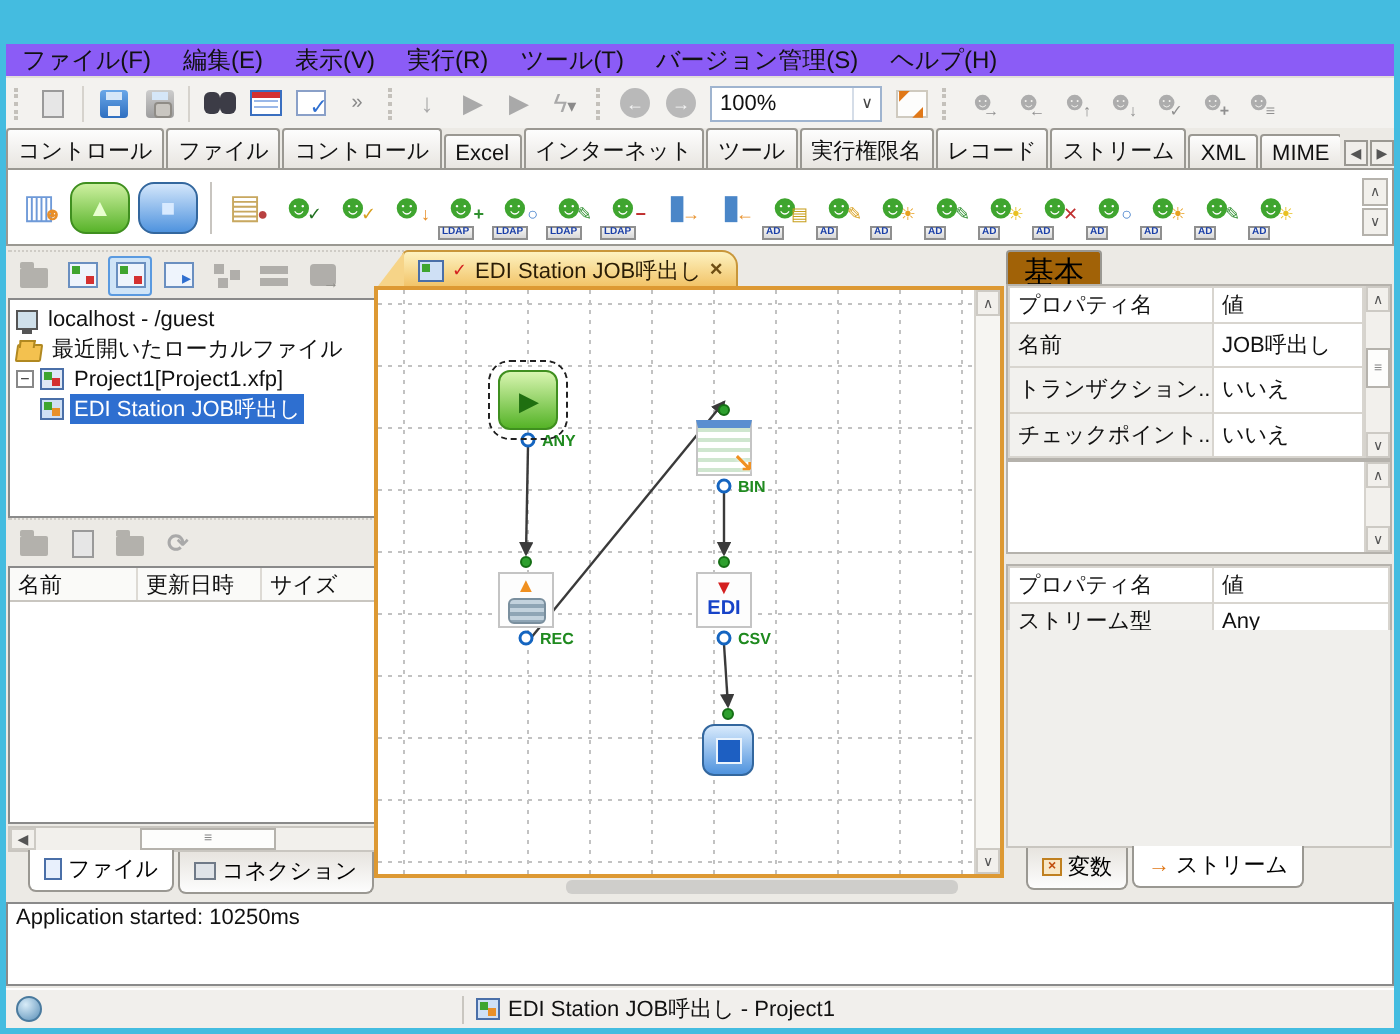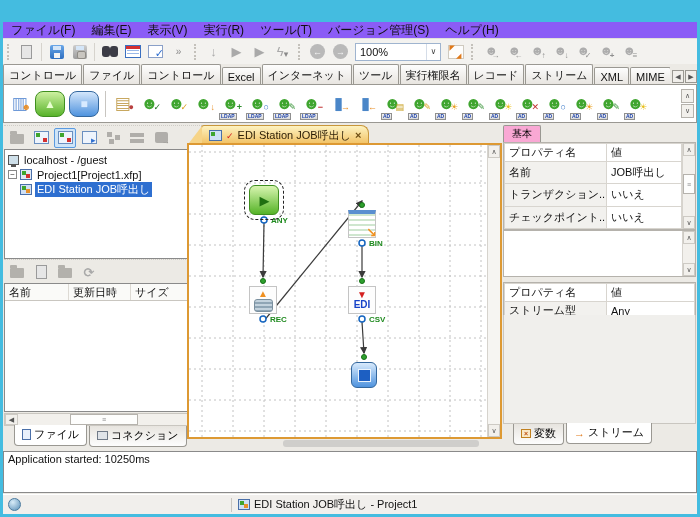--- a/index.html
+++ b/index.html
@@ -183,21 +183,21 @@
   .nd-edi::before { content:'▼'; color:#d42020; font-size:10px; line-height:1; }
   .nd-label { color:#1743c8; font-weight:bold; font-size:10px; line-height:1; }
   .vscroll { position:absolute; right:0; top:0; bottom:0; width:13px; background:#f6f5f2; border-left:1px solid #d6d3cd; z-index:3;
     display:flex; flex-direction:column; justify-content:space-between; }
   .vs-btn { height:13px; border:1px solid #cdcac4; background:#f2f0ec; font-size:7px; color:#555; display:flex; align-items:center; justify-content:center; }
   .canvas-hthumb { position:absolute; left:96px; bottom:0; width:196px; height:7px; background:#cfcecb; border-radius:3px; }
 
   
   .right-panel { position:absolute; left:500px; top:2px; width:193px; height:320px; display:flex; flex-direction:column; }
   .rtabrow { height:17px; display:flex; }
-  .rtab { font-size:10px; padding:1px 8px; background:#f9a8d4; border:1px solid #9a9892; border-bottom:none; border-radius:2px 2px 0 0; }
+  .rtab { font-size:15px; padding:1px 8px; background:#a16207; border:1px solid #9a9892; border-bottom:none; border-radius:2px 2px 0 0; }
   .tblwrap { display:flex; background:#fff; border:1px solid #b5b2ac; }
   .tbl1wrap { height:88px; }
   .ptable { flex:1; border-collapse:collapse; font-size:11px; table-layout:fixed; align-self:flex-start; width:100%; }
   .ptable th { font-weight:normal; text-align:left; }
   .ptable th, .ptable td { border:1px solid #d8d5cf; padding:1px 4px; height:16px; overflow:hidden; white-space:nowrap; color:#111; background:#fff; }
   .ptable .ncol { width:102px; }
   .ptable tr.namedrow td:first-child { background:#f2f1ee; }
   .vsb { width:13px; display:flex; flex-direction:column; background:#f2f0ec; border-left:1px solid #d6d3cd; }
   .vsb .sb-track { flex:1; position:relative; }
   .sb-thumb { position:absolute; left:0; right:0; top:30%; height:20px; background:#fdfdfc; border:1px solid #b5b2ac; font-size:7px; color:#888; display:flex; align-items:center; justify-content:center; }
@@ -481,20 +481,24 @@
             <span class="ic-servers"></span>
           </span>
         <span class="lt">
             <span class="ic-export"></span>
           </span>
       </div>
       <div class="treebox sunken">
         <div class="trow">
           <span class="ic-computer"></span>
           <span class="tlabel">localhost - /guest</span>
+        </div>
+        <div class="trow">
+          <span class="ic-folder-open"></span>
+          <span class="tlabel">最近開いたローカルファイル</span>
         </div>
         <div class="trow">
           <span class="ic-expand"></span>
           <span class="ic-project"></span>
           <span class="tlabel">Project1[Project1.xfp]</span>
         </div>
         <div class="trow indent">
           <span class="ic-flowdoc"></span>
           <span class="tlabel selected">EDI Station JOB呼出し</span>
         </div>

